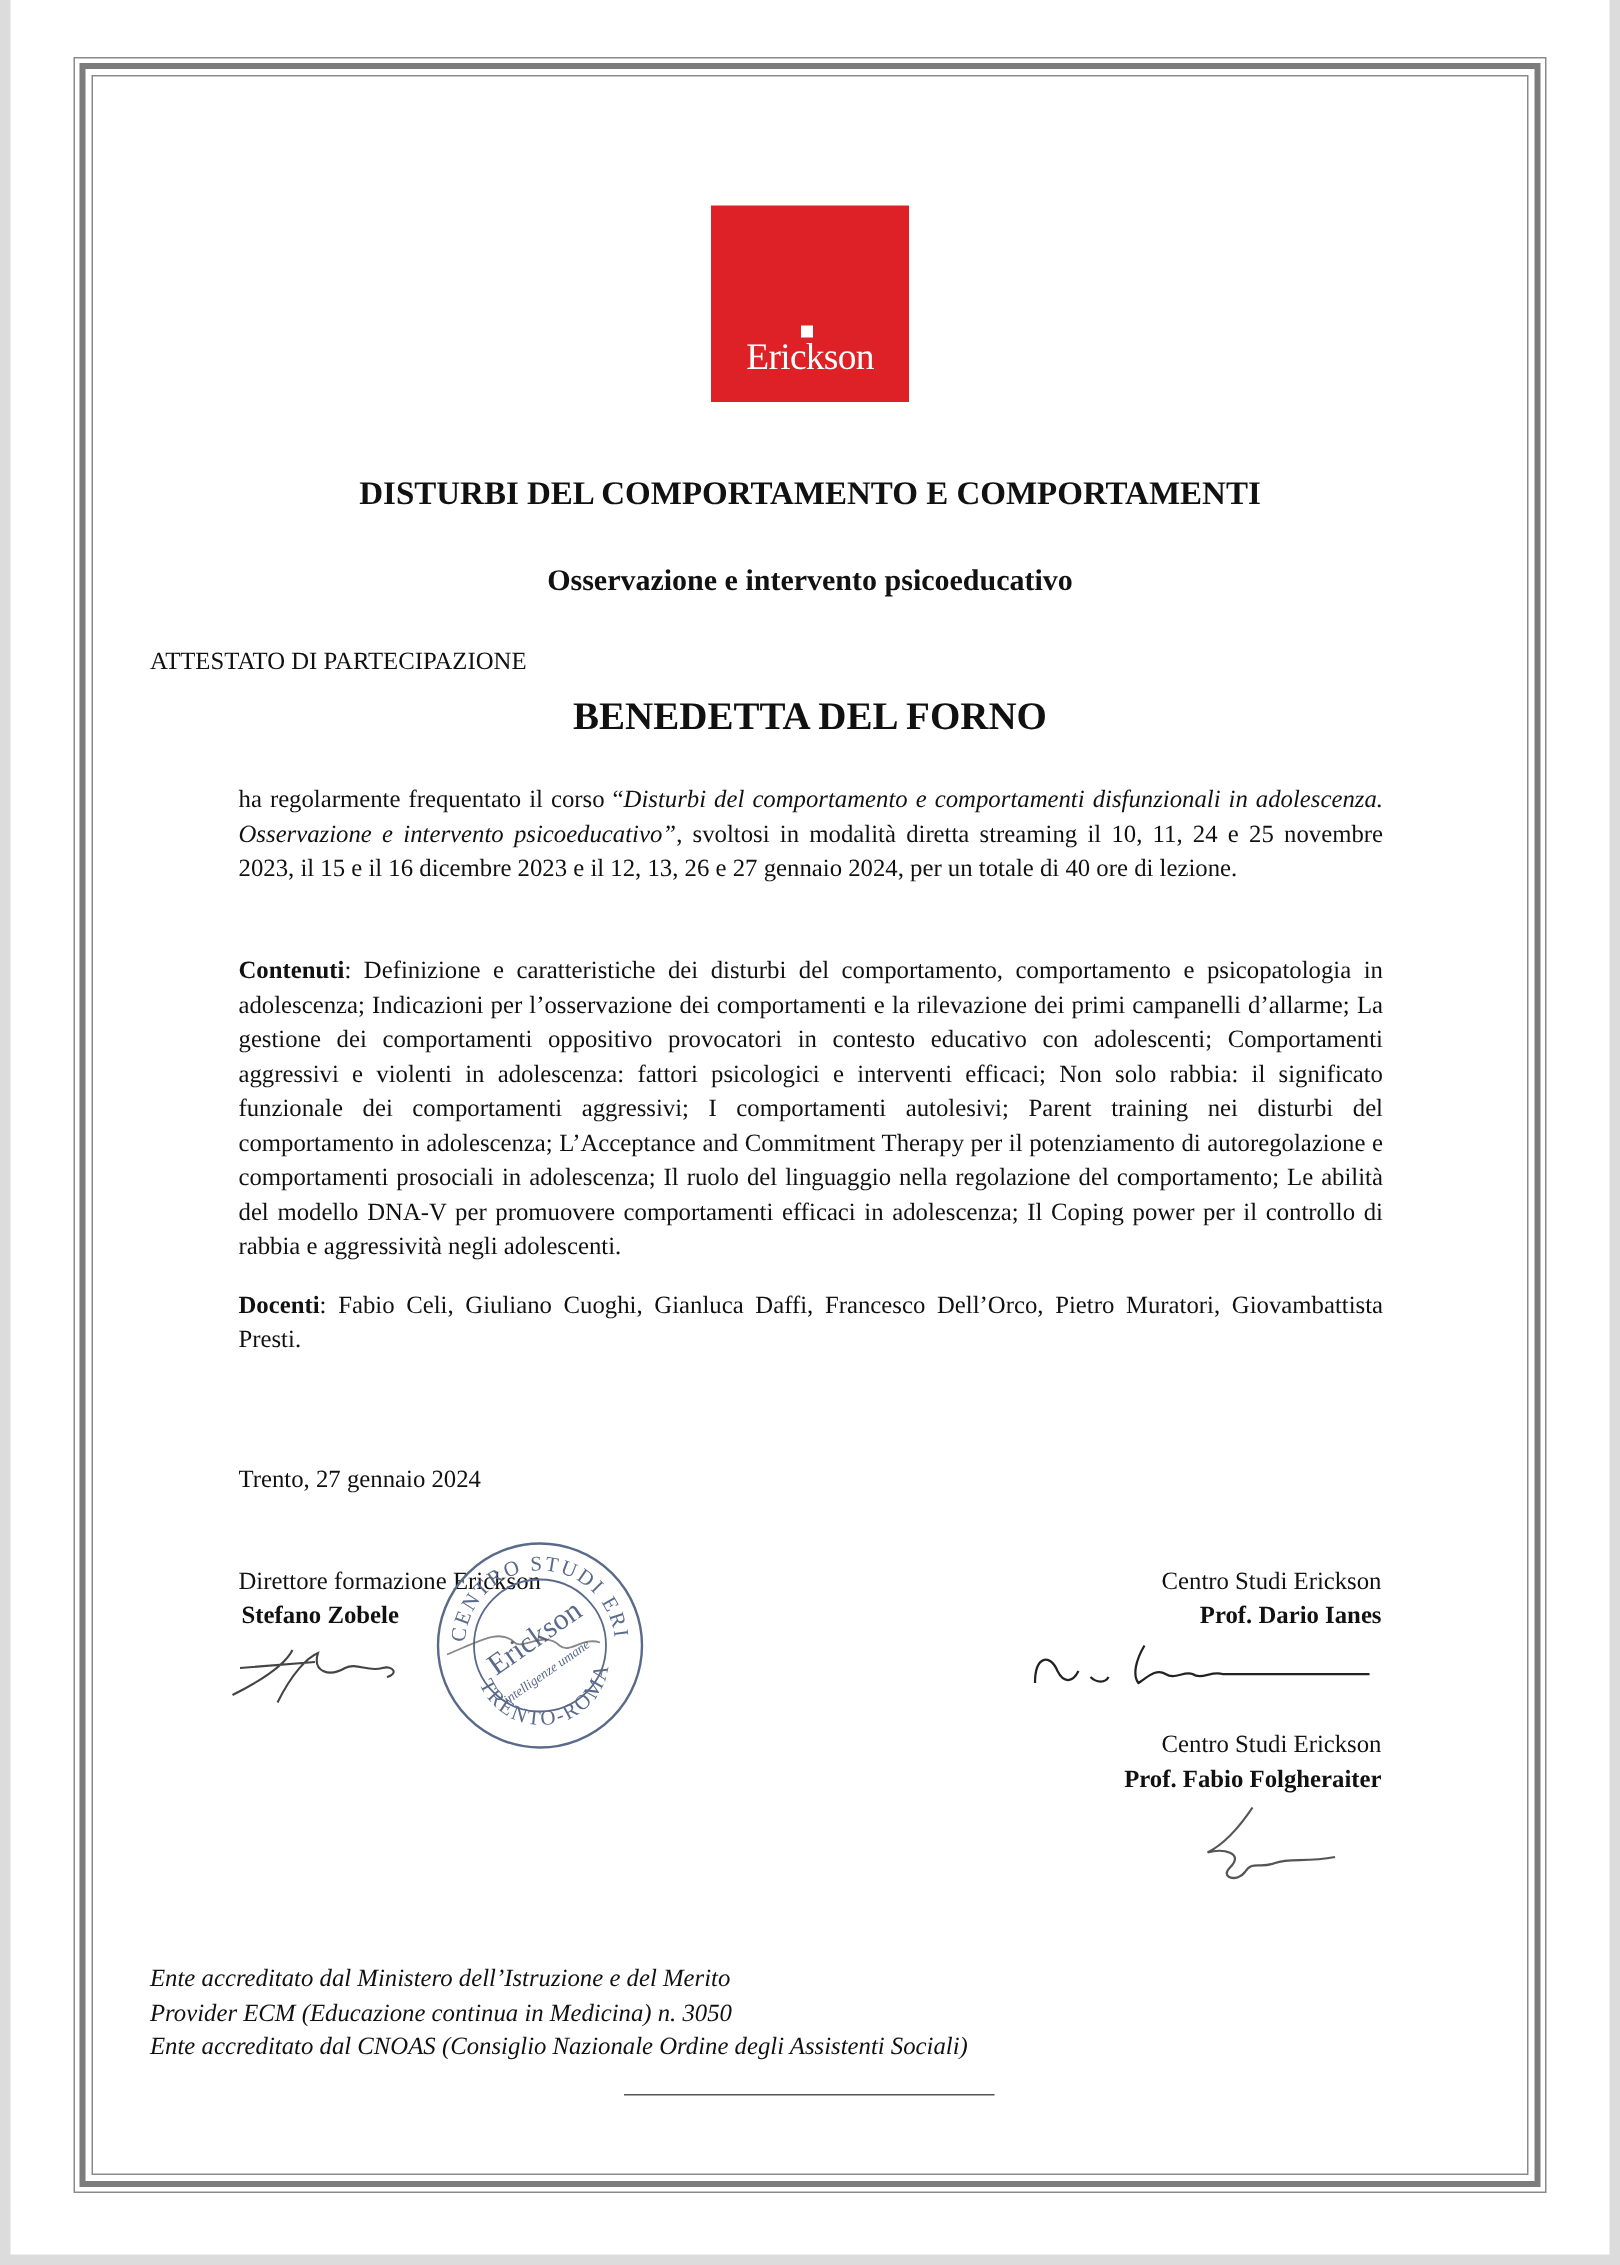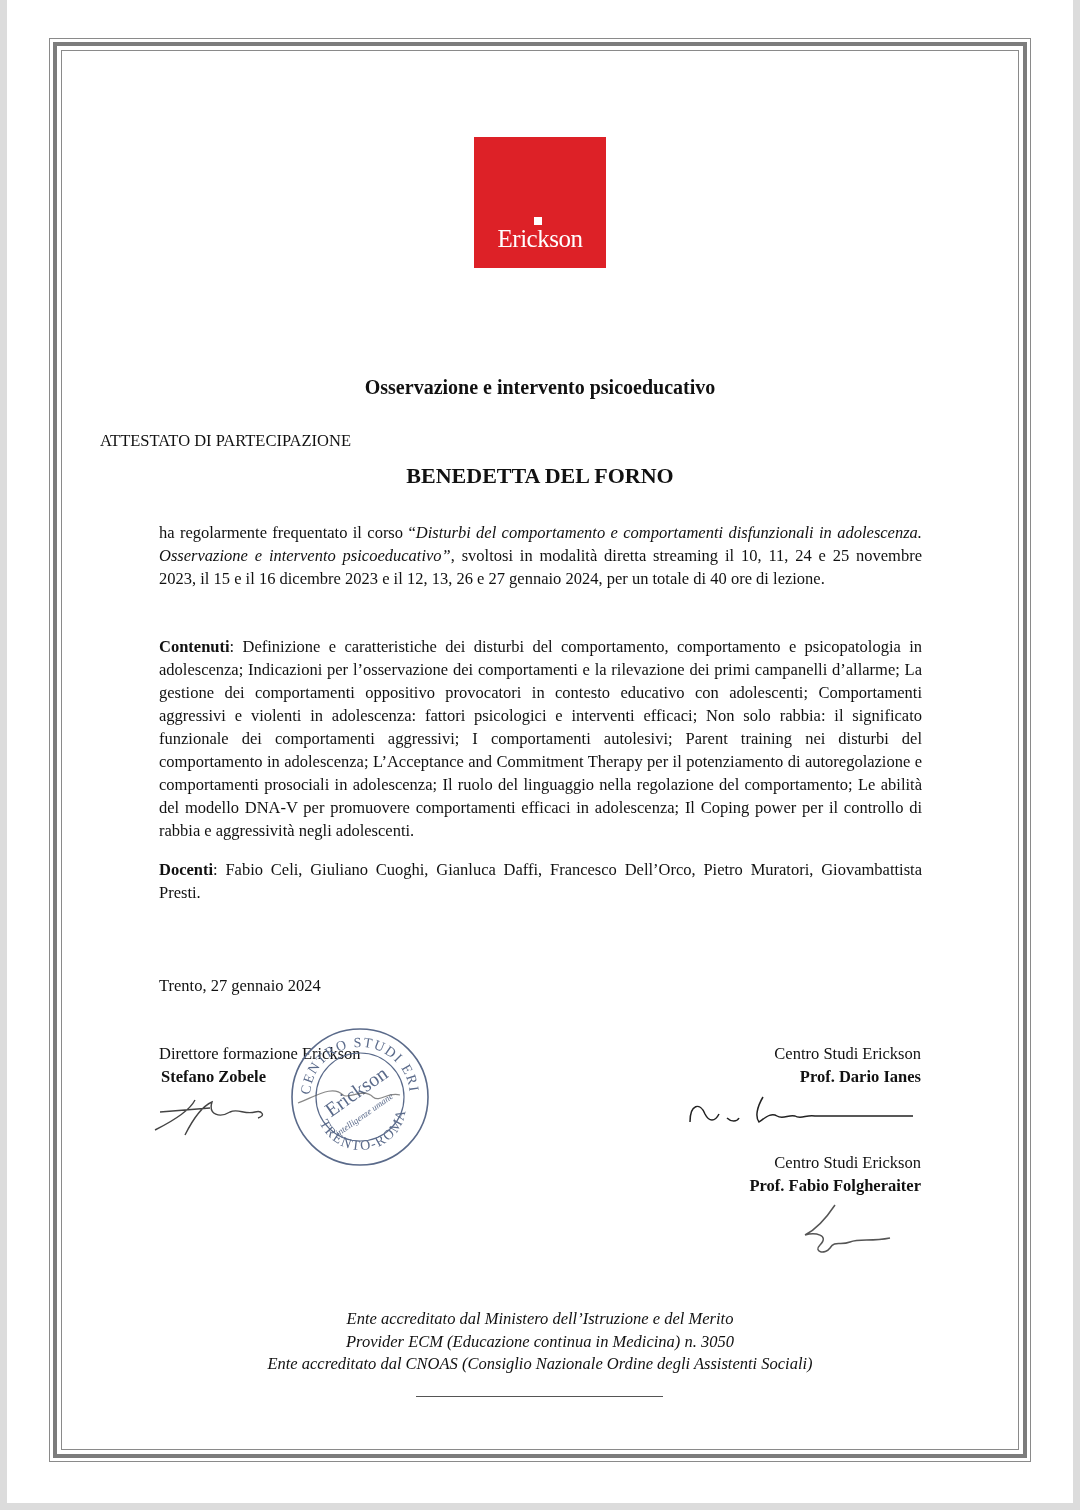--- a/index.html
+++ b/index.html
@@ -18,57 +18,58 @@
   .frame-inner { position: absolute; left: 61px; top: 50px; width: 958px; height: 1400px; box-sizing: border-box; border: 1.5px solid #8a8a8a; }
 
   .logo { position: absolute; left: 474px; top: 137px; width: 132px; height: 131px; background: #dd2127; }
   .logo-text { position: absolute; left: 0; width: 100%; top: 88px; text-align: center; color: #fff; font-size: 25px; letter-spacing: -0.5px; font-family: "Liberation Serif", serif; }
   .logo-square { position: absolute; left: 60px; top: 80px; width: 8px; height: 8px; background: #fff; }
 
   .title { position: absolute; left: 100px; width: 880px; text-align: center; font-weight: bold; }
   .t1 { top: 315px; font-size: 22px; line-height: 28px; }
   .t2 { top: 376px; font-size: 20px; }
   .attestato { position: absolute; left: 100px; width: 880px; top: 431px; text-align: left; font-size: 16.5px; }
-  .name { position: absolute; left: 100px; width: 880px; top: 463px; text-align: center; font-size: 22px; font-weight: bold; }
+  .name { position: absolute; left: 100px; width: 880px; top: 463px; text-align: center; font-size: 26px; font-weight: bold; }
 
   .para { position: absolute; left: 159px; width: 763px; font-size: 16.5px; line-height: 23px; text-align: justify; }
   .p1 { top: 521px; }
   .p2 { top: 635px; }
   .p3 { top: 858px; }
   .place-date { position: absolute; left: 159px; top: 976px; font-size: 16.5px; }
 
   .sig-left-role { position: absolute; left: 159px; top: 1044px; font-size: 16.5px; }
   .sig-left-name { position: absolute; left: 161px; top: 1067px; font-size: 16.5px; font-weight: bold; }
   .sig-right { position: absolute; right: 159px; text-align: right; font-size: 16.5px; }
   .sr1 { top: 1044px; } .sr1n { top: 1067px; font-weight: bold; margin-left: 44px; }
   .sr2 { top: 1153px; } .sr2n { top: 1176px; font-weight: bold; }
 
   .stamp { position: absolute; left: 288px; top: 1025px; width: 145px; height: 145px; }
   .signature { position: absolute; }
 
-  .footer { position: absolute; left: 100px; width: 880px; text-align: center; font-style: italic; font-size: 16.5px; line-height: 22.5px; top: 1308px; }
+  .footer { position: absolute; left: 100px; width: 880px; text-align: left; font-style: italic; font-size: 16.5px; line-height: 22.5px; top: 1308px; }
   .footer-rule { position: absolute; left: 416px; top: 1396px; width: 247px; height: 1px; background: #555; }
 </style>
 </head>
 <body>
 
 <div class="page-edge-left"></div>
 <div class="page-edge-right"></div>
 <div class="page-edge-bottom"></div>
 
 <div class="frame-outer"></div>
 <div class="frame-mid"></div>
 <div class="frame-inner"></div>
 
 <div class="logo">
   <div class="logo-square"></div>
   <div class="logo-text">Erickson</div>
 </div>
 
 <div class="title t1">
+  <div>DISTURBI DEL COMPORTAMENTO E COMPORTAMENTI</div>
 </div>
 <div class="title t2">Osservazione e intervento psicoeducativo</div>
 
 <div class="attestato">ATTESTATO DI PARTECIPAZIONE</div>
 <div class="name">BENEDETTA DEL FORNO</div>
 
 <div class="para p1"><span>ha regolarmente frequentato il corso “</span><i>Disturbi del comportamento e comportamenti disfunzionali in adolescenza. Osservazione e intervento psicoeducativo”</i><span>, svoltosi in modalità diretta streaming il 10, 11, 24 e 25 novembre 2023, il 15 e il 16 dicembre 2023 e il 12, 13, 26 e 27 gennaio 2024, per un totale di 40 ore di lezione.</span></div>
 
 <div class="para p2"><b>Contenuti</b><span>: Definizione e caratteristiche dei disturbi del comportamento, comportamento e psicopatologia in adolescenza; Indicazioni per l’osservazione dei comportamenti e la rilevazione dei primi campanelli d’allarme; La gestione dei comportamenti oppositivo provocatori in contesto educativo con adolescenti; Comportamenti aggressivi e violenti in adolescenza: fattori psicologici e interventi efficaci; Non solo rabbia: il significato funzionale dei comportamenti aggressivi; I comportamenti autolesivi; Parent training nei disturbi del comportamento in adolescenza; L’Acceptance and Commitment Therapy per il potenziamento di autoregolazione e comportamenti prosociali in adolescenza; Il ruolo del linguaggio nella regolazione del comportamento; Le abilità del modello DNA-V per promuovere comportamenti efficaci in adolescenza; Il Coping power per il controllo di rabbia e aggressività negli adolescenti.</span></div>
 

